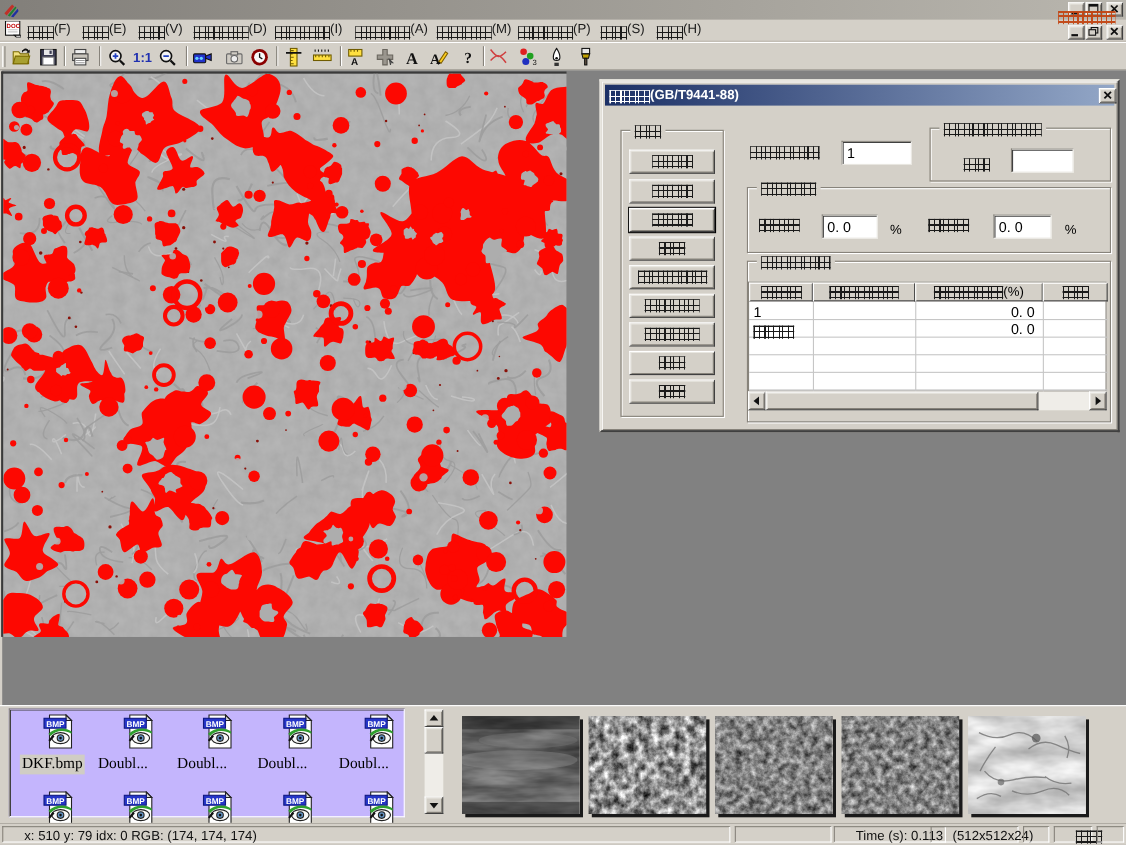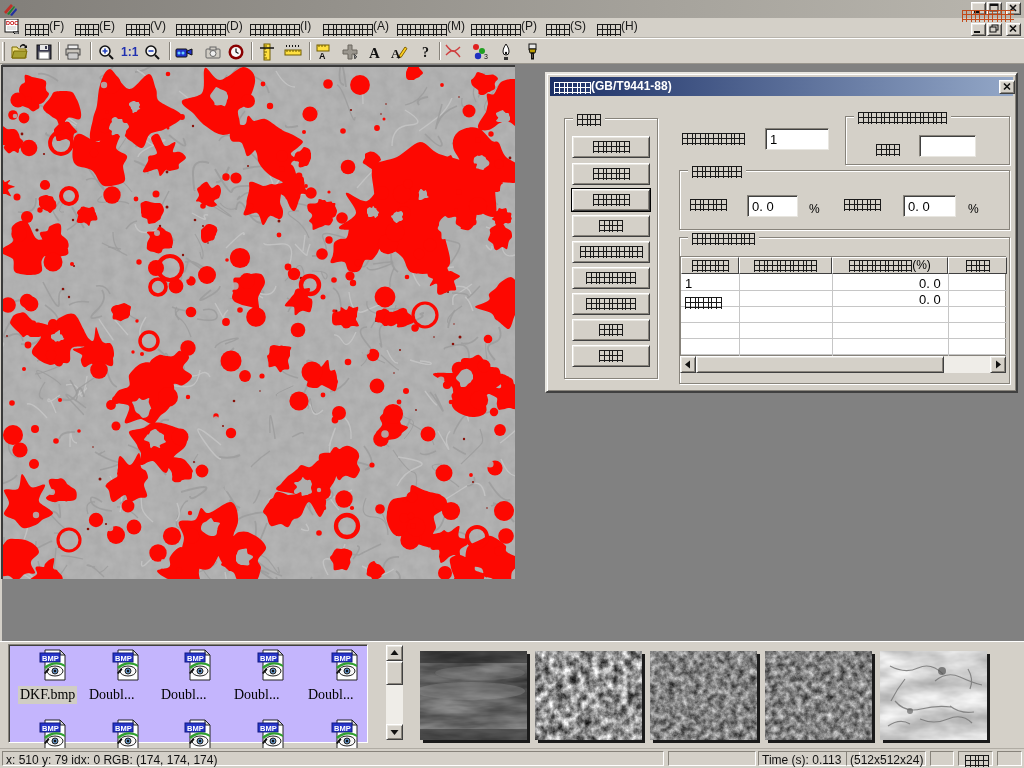--- a/index.html
+++ b/index.html
@@ -29,21 +29,21 @@
 .grp{position:absolute;border:1px solid #87837b;box-shadow:1px 1px 0 #fff,inset 1px 1px 0 #fff}
 .grp .lbl{position:absolute;top:-7px;left:8px;background:#d4d0c8;padding:0 4px;font-size:12px;height:13px}
 .dbtn{position:absolute;left:25px;width:78px;height:22px;display:flex;align-items:center;justify-content:center}
 .inp{position:absolute;background:#fff;border:1px solid;border-color:#87837b #e8e6e0 #e8e6e0 #87837b;box-shadow:inset 1px 1px 0 #404040;font-size:13px;padding:3px 0 0 4px}
 .dl{position:absolute;font-size:12px;height:13px}
 #panel{left:0;top:641px;width:1024px;height:107px;background:#d4d0c8;border-top:1px solid #fff}
 #lb{position:absolute;left:8px;top:2px;width:360px;height:99px;background:#c4b5fd;border:1px solid;border-color:#87837b #fff #fff #87837b;box-shadow:inset 1px 1px 0 #404040}
 .fname{position:absolute;font-family:Liberation Serif, serif;font-size:14px;letter-spacing:0;white-space:nowrap}
 .thumb{position:absolute;top:9px;width:107px;height:89px;box-shadow:3px 3px 0 #1a1a1a}
 #sb{left:0;top:748px;width:1024px;height:20px;background:#d4d0c8;box-shadow:inset 0 1px 0 #b0aca4}
-.seg{position:absolute;top:3px;height:15px;border:1px solid;border-color:#87837b #fff #fff #87837b;font-size:12px;color:#111;padding:1px 0 0 3px;white-space:nowrap}
+.seg{position:absolute;top:3px;height:15px;border:1px solid;border-color:#87837b #fff #fff #87837b;font-size:12px;color:#111;padding:1px 0 0 19px;white-space:nowrap}
 #wm{left:962px;top:10px;width:52px;height:12px;
  background-image:
   repeating-linear-gradient(90deg,#c34513 0 1px,transparent 1px 4px,#c34513 4px 5.5px,transparent 5.5px 9px,#c34513 9px 10px,transparent 10px 13px),
   linear-gradient(180deg,#c34513 0 1.5px,transparent 1.5px 4px,#c34513 4px 5.5px,transparent 5.5px 9px,#c34513 9px 10.5px,transparent 10.5px 12px);opacity:0.95}
 </style></head><body>
 <div class="abs" id="tb">
 <svg class="abs" style="left:3px;top:2px" width="14" height="14" viewBox="0 0 14 14">
 <path d="M1 10 L8 2 L10 4 L3 12Z" fill="#c03028"></path>
       <path d="M4 12 L11 4 L12 5 L6 13Z" fill="#208030"></path>
       <path d="M7 13 L13 6 L14 8 L9 14Z" fill="#2030a0"></path>

